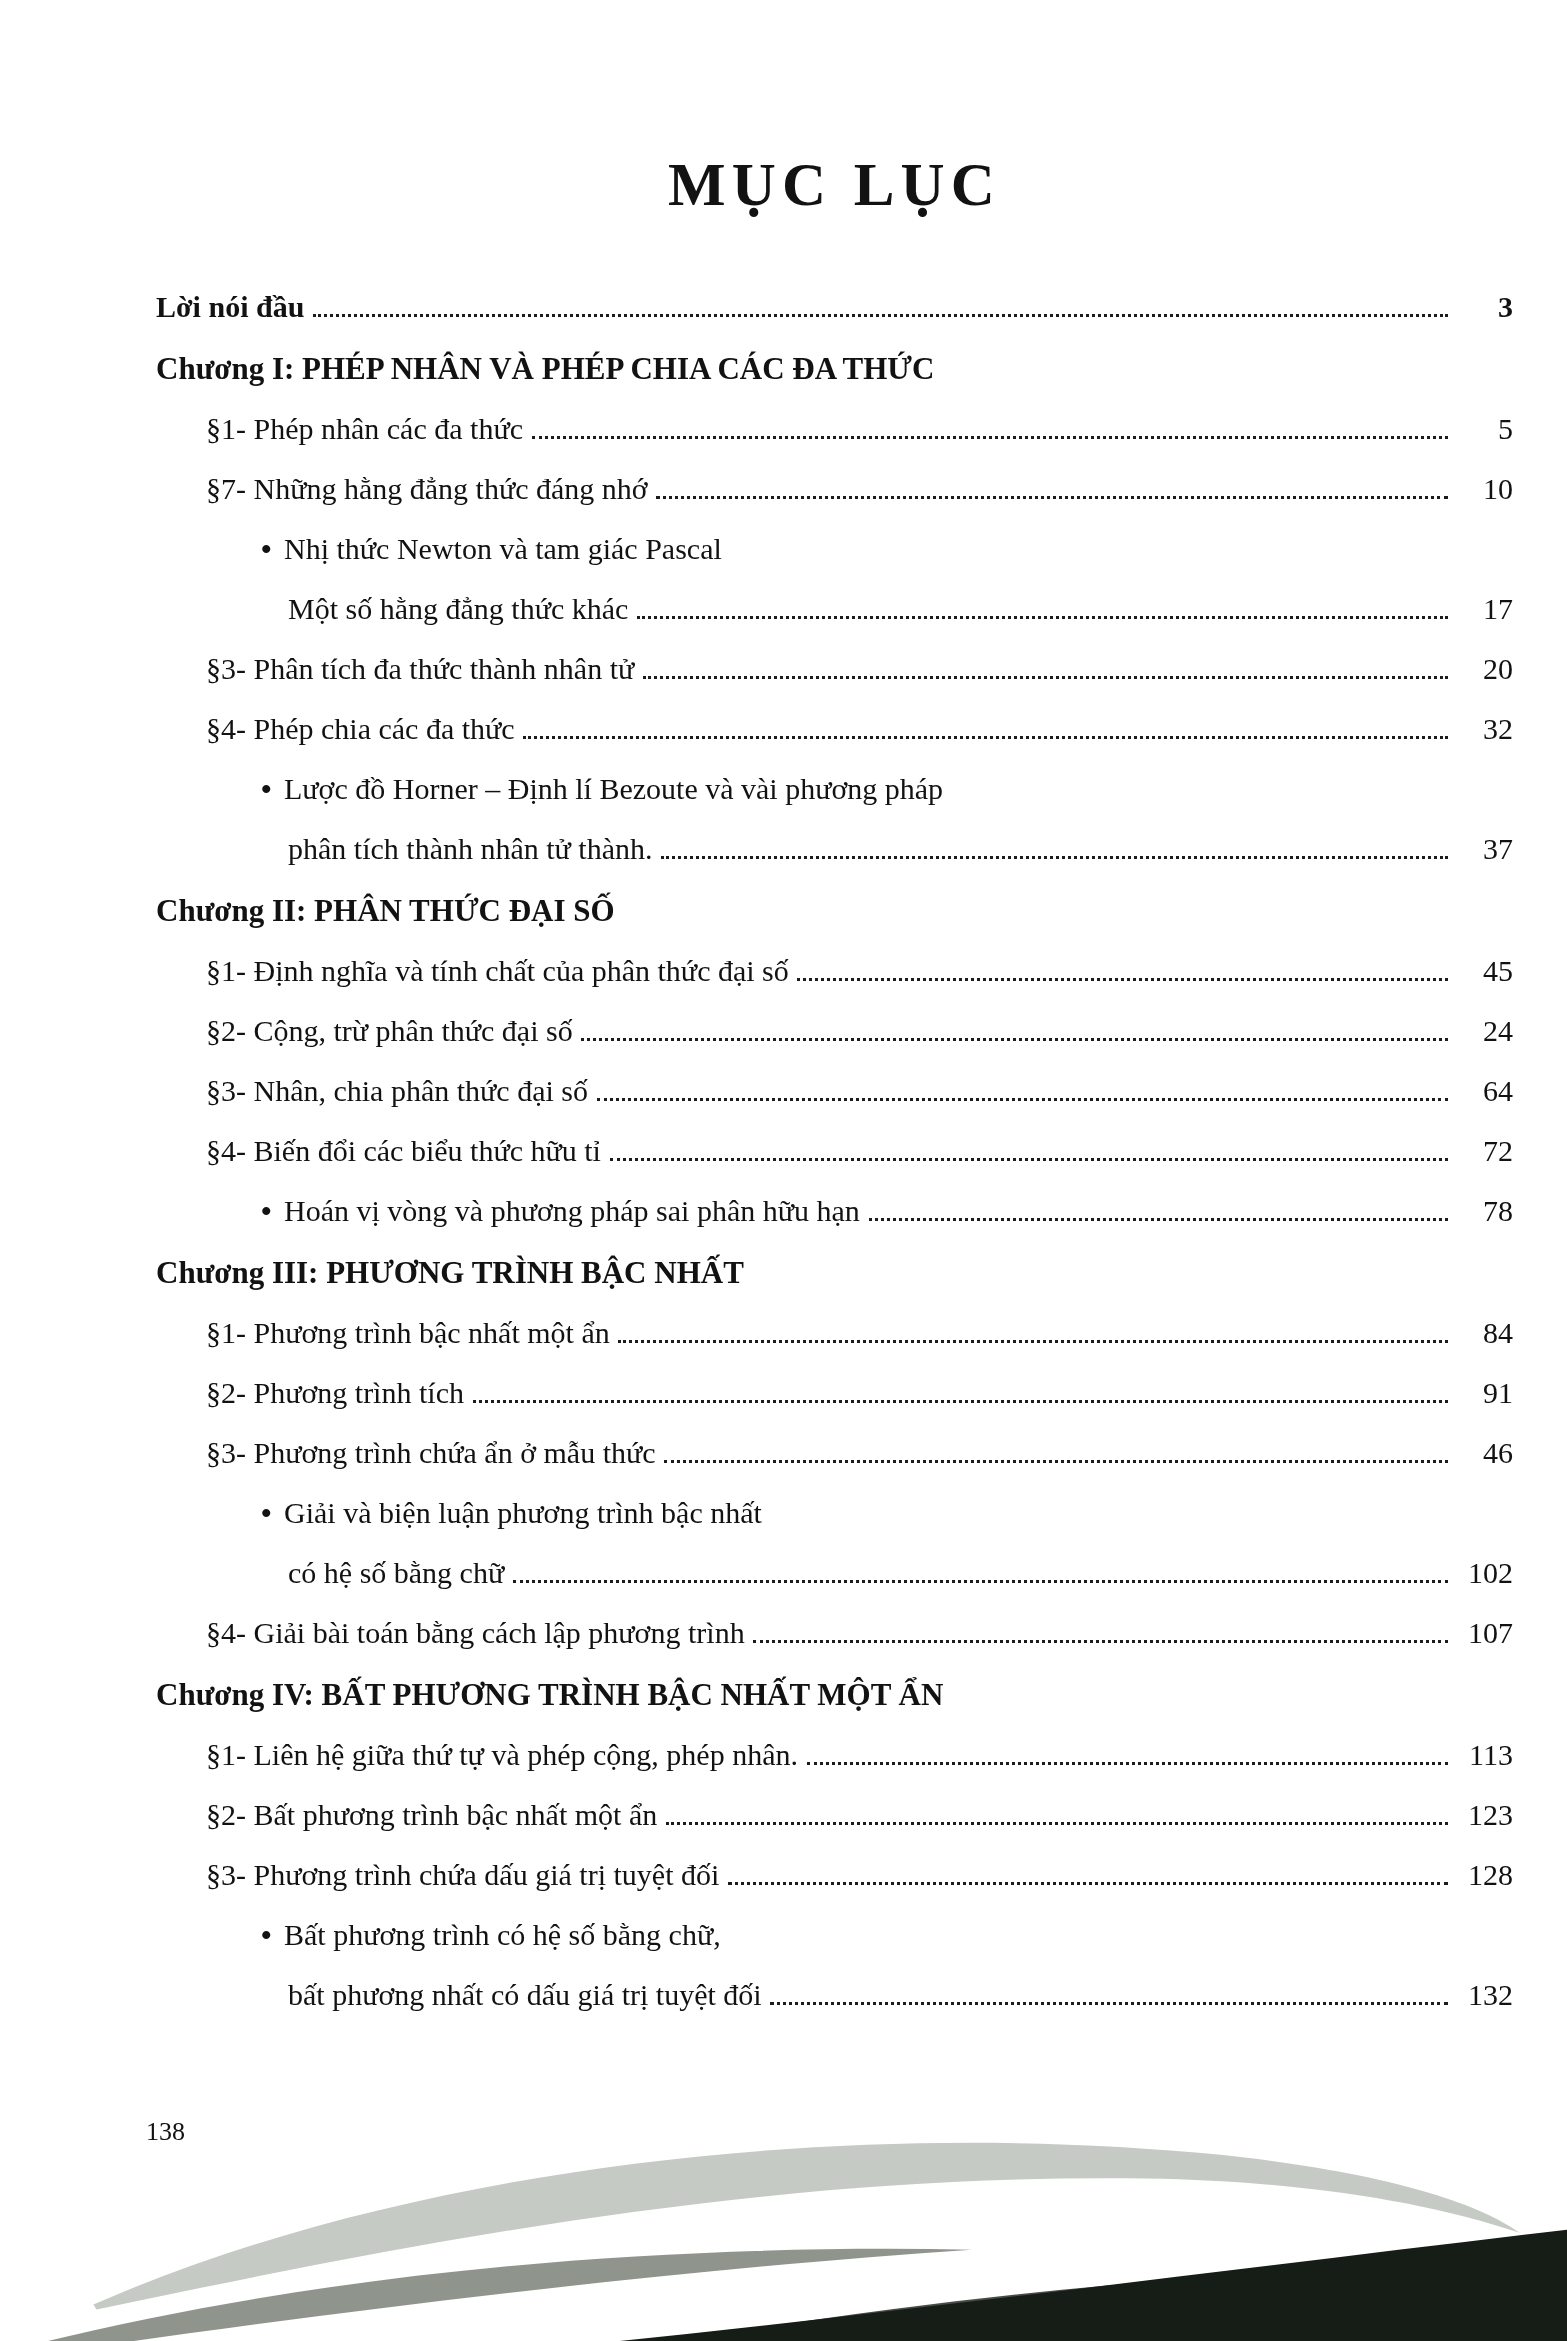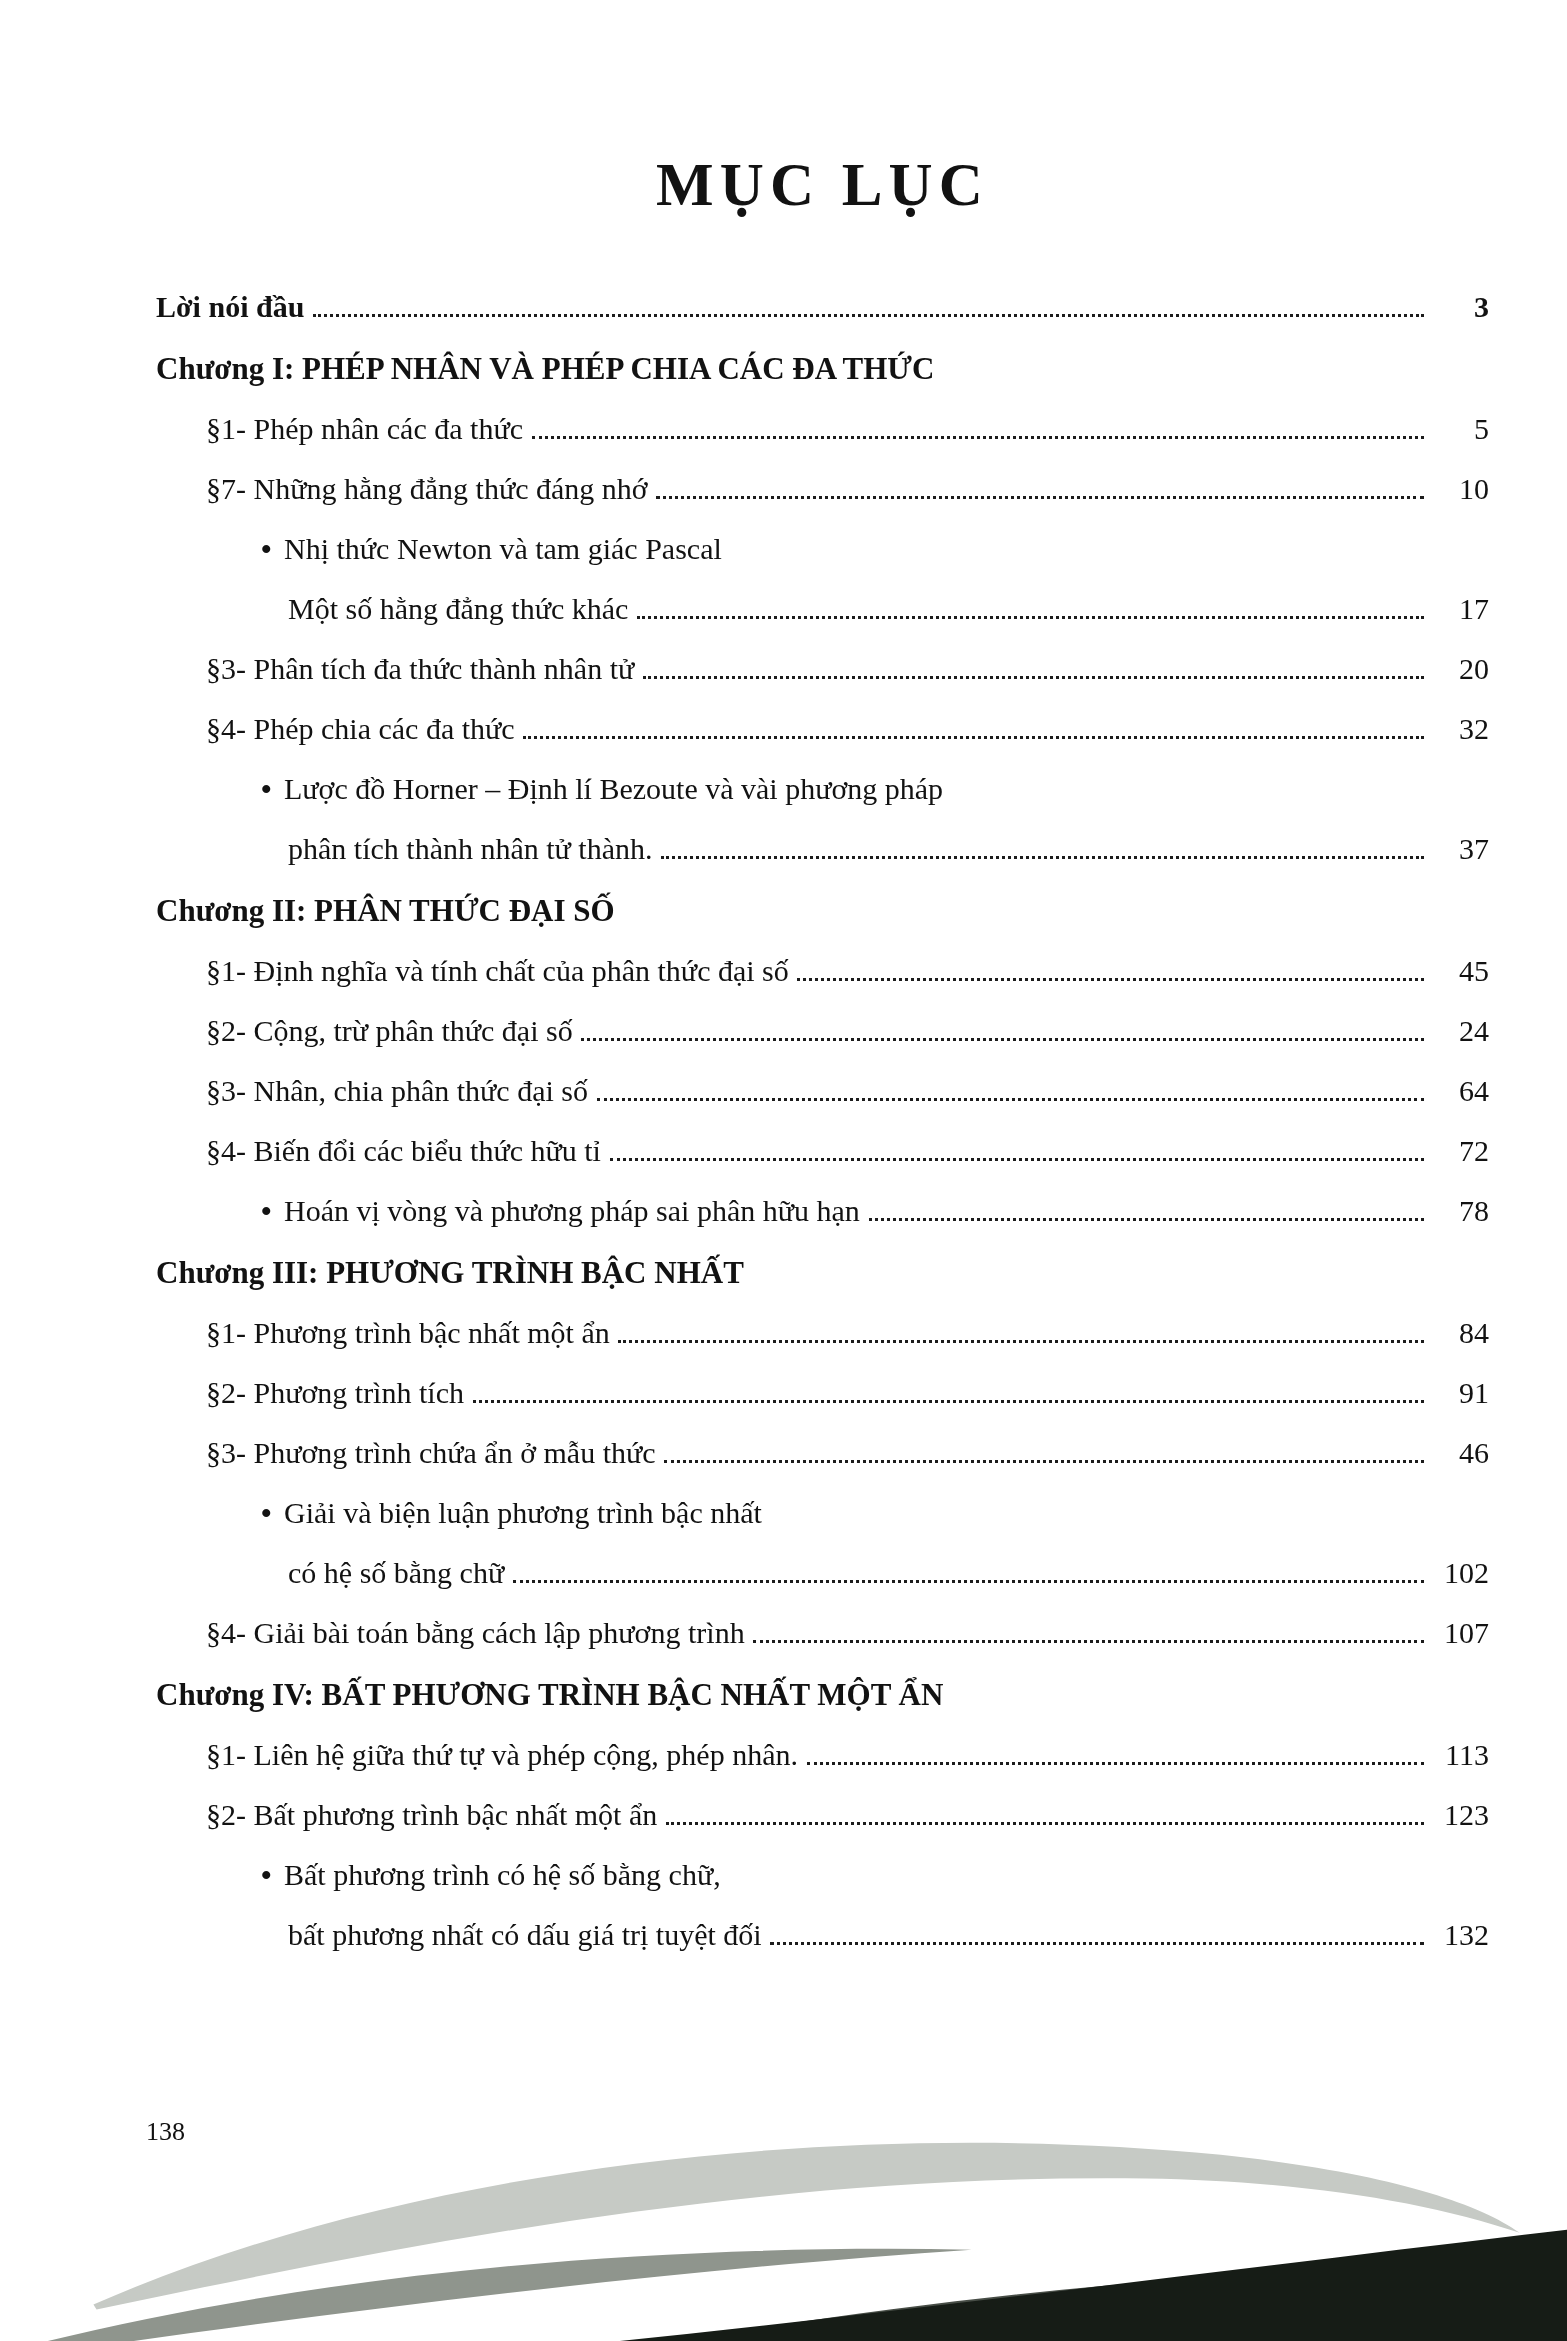--- a/index.html
+++ b/index.html
@@ -5,21 +5,21 @@
   html,body { margin:0; padding:0; background:#9a9a9a; }
   .page {
     position:relative;
     width:1567px; height:2342px;
     margin:0 auto;
     background:#ffffff;
     font-family:"Liberation Serif","DejaVu Serif",serif;
     color:#121212;
     overflow:hidden;
   }
-  .content { position:absolute; left:156px; right:78px; top:149px; }
+  .content { position:absolute; left:156px; right:54px; top:149px; }
   .doc-title {
     margin:0 0 69px 0;
     text-align:center;
     font-size:61px;
     line-height:71px;
     font-weight:bold;
     letter-spacing:6.2px;
   }
   .row {
     display:flex;
@@ -191,20 +191,25 @@
       <span class="dots"></span>
       <span class="pg">113</span>
     </div>
 
     <div class="row section">
       <span class="txt">§2- Bất phương trình bậc nhất một ẩn</span>
       <span class="dots"></span>
       <span class="pg">123</span>
     </div>
 
+    <div class="row section">
+      <span class="txt">§3- Phương trình chứa dấu giá trị tuyệt đối</span>
+      <span class="dots"></span>
+      <span class="pg">128</span>
+    </div>
 
     <div class="row bullet">
       <span class="txt">Bất phương trình có hệ số bằng chữ,</span>
     </div>
 
     <div class="row cont">
       <span class="txt">bất phương nhất có dấu giá trị tuyệt đối</span>
       <span class="dots"></span>
       <span class="pg">132</span>
     </div>

